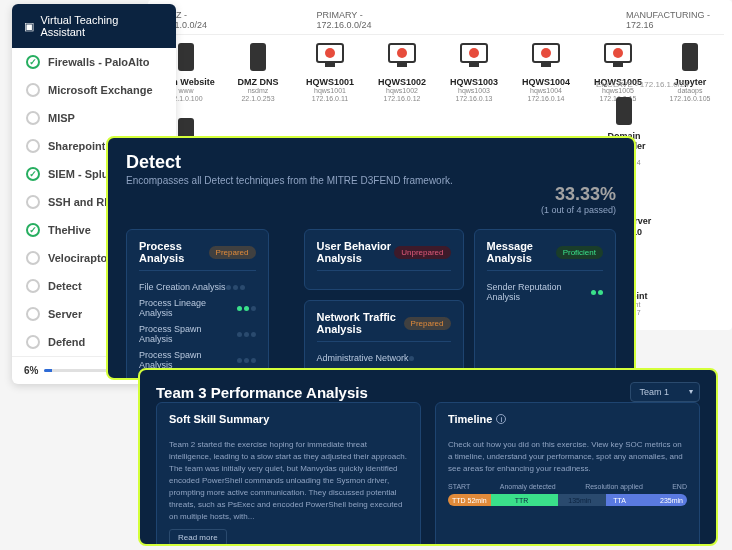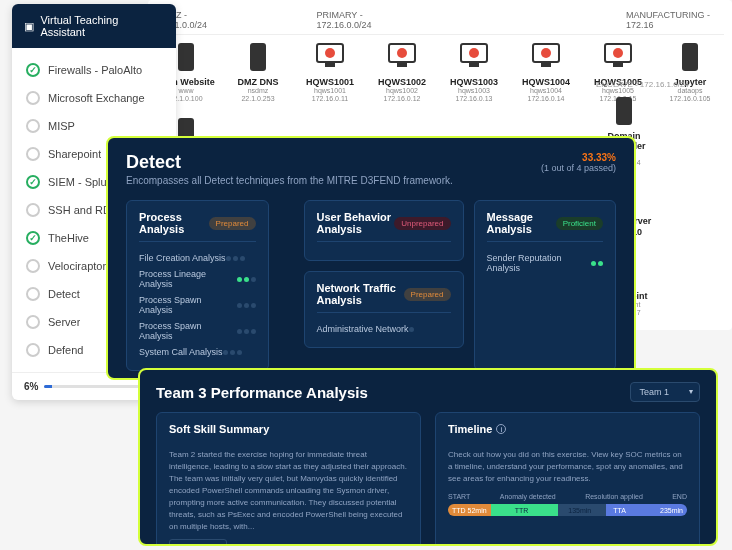--- a/index.html
+++ b/index.html
@@ -16,55 +16,55 @@
 .net-monitor { width: 28px; height: 20px; border: 2px solid #333; border-radius: 3px; margin: 2px auto; position: relative; }
 .net-monitor::after { content: ''; position: absolute; bottom: -6px; left: 50%; transform: translateX(-50%); width: 10px; height: 4px; background: #333; }
 .net-monitor .red { position: absolute; top: 3px; left: 50%; transform: translateX(-50%); width: 10px; height: 10px; background: #e74c3c; border-radius: 50%; }
 .net-label { font-size: 9px; font-weight: 600; color: #222; }
 .net-sub { font-size: 7px; color: #888; line-height: 1.2; }
 .net-sec-label { font-size: 8px; color: #999; width: 100%; padding-left: 2px; }
 
 
 .vta { position: absolute; top: 4px; left: 12px; width: 164px; background: #fff; border-radius: 6px; box-shadow: 0 2px 8px rgba(0,0,0,0.15); overflow: hidden; z-index: 2; }
 .vta-header { background: #0b2340; color: #fff; padding: 10px 12px; font-size: 11px; font-weight: 500; display: flex; align-items: center; gap: 6px; }
-.vta-items { padding: 8px 0; }
+.vta-items { padding: 0 0; font-weight: bold; }
 .vta-item { display: flex; align-items: center; gap: 8px; padding: 7px 14px; font-size: 11px; color: #444; cursor: pointer; }
 .vta-radio { width: 14px; height: 14px; border: 2px solid #ccc; border-radius: 50%; flex-shrink: 0; }
 .vta-check { width: 14px; height: 14px; border: 2px solid #27ae60; border-radius: 50%; display: flex; align-items: center; justify-content: center; flex-shrink: 0; }
 .vta-check::after { content: '✓'; color: #27ae60; font-size: 9px; font-weight: bold; }
 .vta-footer { padding: 8px 12px; display: flex; align-items: center; gap: 6px; border-top: 1px solid #eee; }
 .vta-pct { font-size: 10px; font-weight: 600; color: #333; }
 .vta-bar { flex: 1; height: 3px; background: #e0e0e0; border-radius: 2px; overflow: hidden; }
 .vta-fill { height: 100%; background: #2e6bd6; }
 
 
 .detect { position: absolute; top: 136px; left: 106px; width: 530px; height: 244px; background: #0b2340; border: 2px solid #d4ff3a; border-radius: 8px; padding: 14px 18px; z-index: 3; color: #fff; overflow: hidden; }
 .detect-header { display: flex; justify-content: space-between; align-items: flex-start; }
 .detect-title { font-size: 18px; font-weight: 600; }
 .detect-sub { font-size: 10px; color: #8fa3c2; margin-top: 2px; }
 .detect-score { text-align: right; }
-.detect-pct { color: #f97316; font-size: 10px; font-weight: 700; }
+.detect-pct { color: #a3a3a3; font-size: 18px; font-weight: 700; margin-top: 32px; }
 .detect-pass { font-size: 9px; color: #8fa3c2; }
 .detect-cards { display: flex; gap: 10px; margin-top: 14px; }
 .d-card { background: #0f2d50; border: 1px solid #1e4470; border-radius: 6px; padding: 10px 12px; width: 160px; }
 .d-card-head { display: flex; justify-content: space-between; align-items: center; margin-bottom: 8px; border-bottom: 1px solid #1e4470; padding-bottom: 6px; }
 .d-card-title { font-size: 11px; font-weight: 600; }
 .pill { font-size: 8px; padding: 2px 7px; border-radius: 10px; }
 .pill-prepared { background: #404040; color: #e08a3a; }
 .pill-unprepared { background: #3d1a2a; color: #e05a7a; }
 .pill-proficient { background: #1a3d2a; color: #3ae08a; }
 .d-item { display: flex; justify-content: flex-start; align-items: center; font-size: 9px; color: #b8c8de; padding: 3px 0; }
 .dots { display: flex; gap: 2px; }
 .dot { width: 5px; height: 5px; border-radius: 50%; background: #2a4a6e; }
 .dot.g { background: #3ae08a; }
 .d-card-col { display: flex; flex-direction: column; gap: 10px; padding-left: 25px; }
 
 
 .team { position: absolute; top: 368px; left: 138px; width: 580px; height: 178px; background: #0b2340; border: 2px solid #d4ff3a; border-radius: 8px; padding: 12px 16px; z-index: 4; color: #fff; overflow: hidden; }
-.team-header { display: flex; justify-content: space-between; align-items: center; margin-bottom: 10px; }
+.team-header { display: flex; justify-content: space-between; align-items: center; }
 .team-title { font-size: 15px; font-weight: 600; }
 .team-select { background: #0f2d50; border: 1px solid #2a4a6e; border-radius: 4px; padding: 4px 30px 4px 8px; font-size: 9px; color: #b8c8de; position: relative; cursor: pointer; }
 .team-select::after { content: '▾'; position: absolute; right: 6px; top: 4px; font-size: 8px; }
 .team-body { display: flex; gap: 14px; }
 .team-col { flex: 1; background: #0f2d50; border: 1px solid #1e4470; border-radius: 6px; padding: 10px 12px; }
 .team-col-title { font-size: 11px; font-weight: 600; margin-bottom: 14px; display: flex; align-items: center; gap: 4px; }
 .team-text { font-size: 8px; color: #8fa3c2; line-height: 1.5; }
 .readmore { display: inline-block; margin-top: 6px; padding: 3px 8px; border: 1px solid #2a4a6e; border-radius: 3px; font-size: 8px; color: #b8c8de; cursor: pointer; }
 .tl-labels { display: flex; justify-content: space-between; font-size: 7px; color: #8fa3c2; margin-top: 8px; margin-bottom: 4px; }
 .tl-bar { height: 12px; border-radius: 6px; background: linear-gradient(90deg, #e08a3a 0 18%, #3ae08a 18% 46%, #2a4a6e 46% 66%, #5a7ae0 66% 100%); display: flex; align-items: center; }

